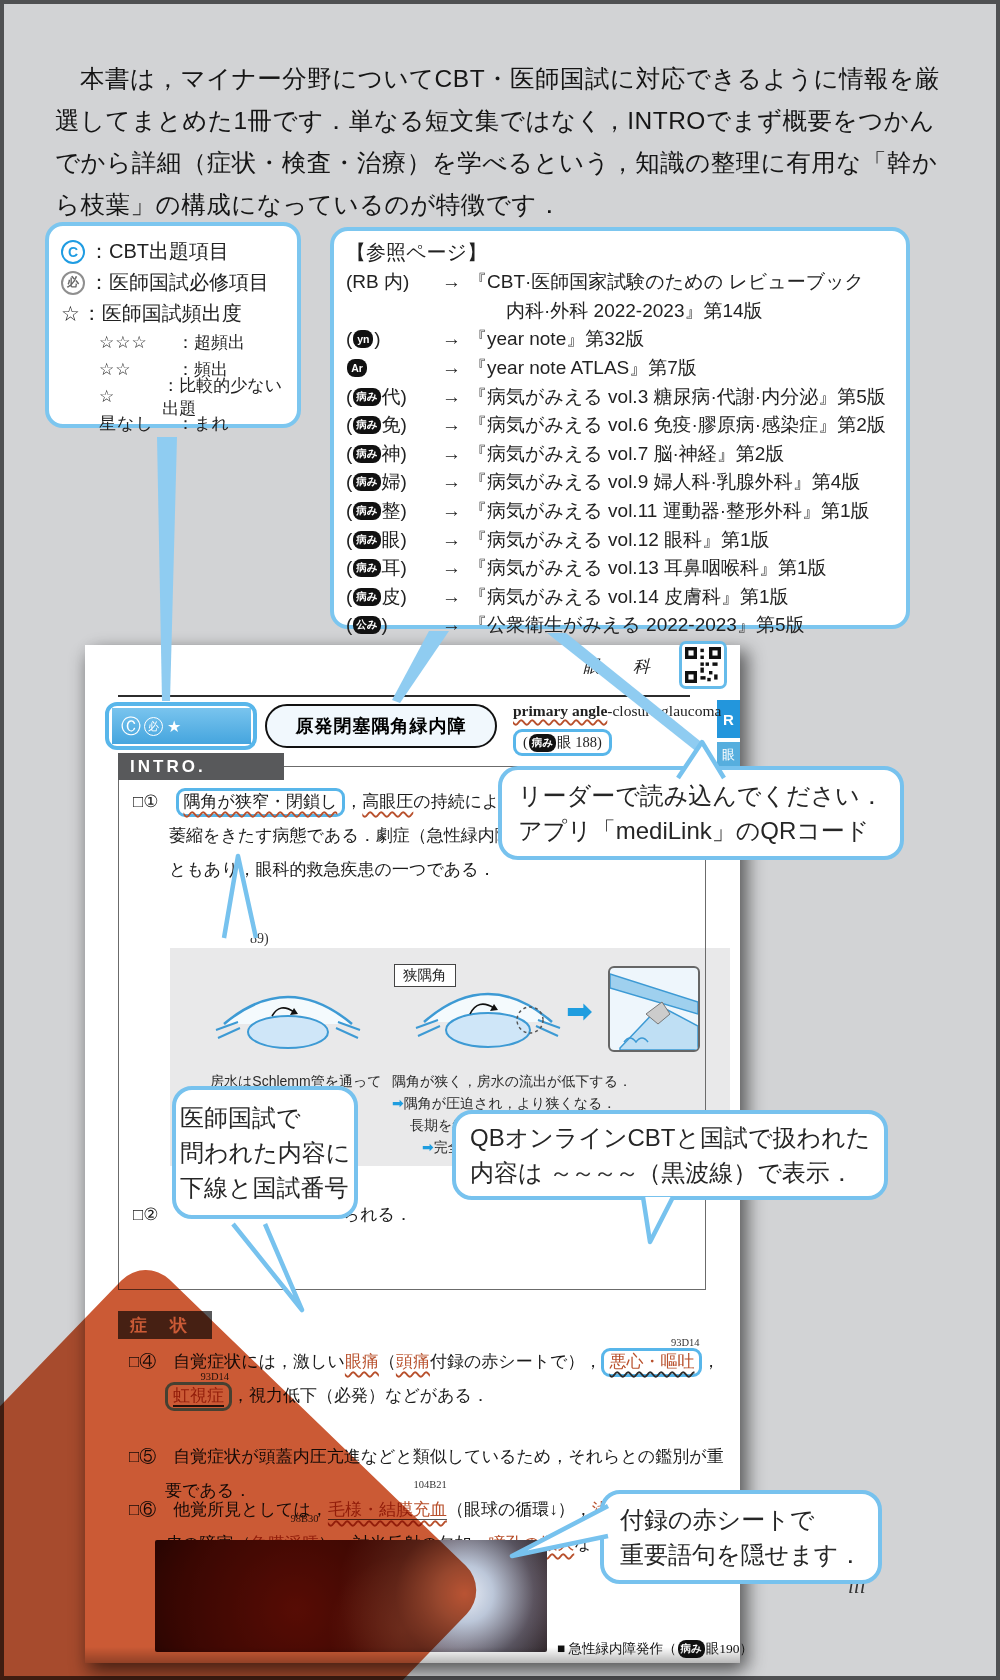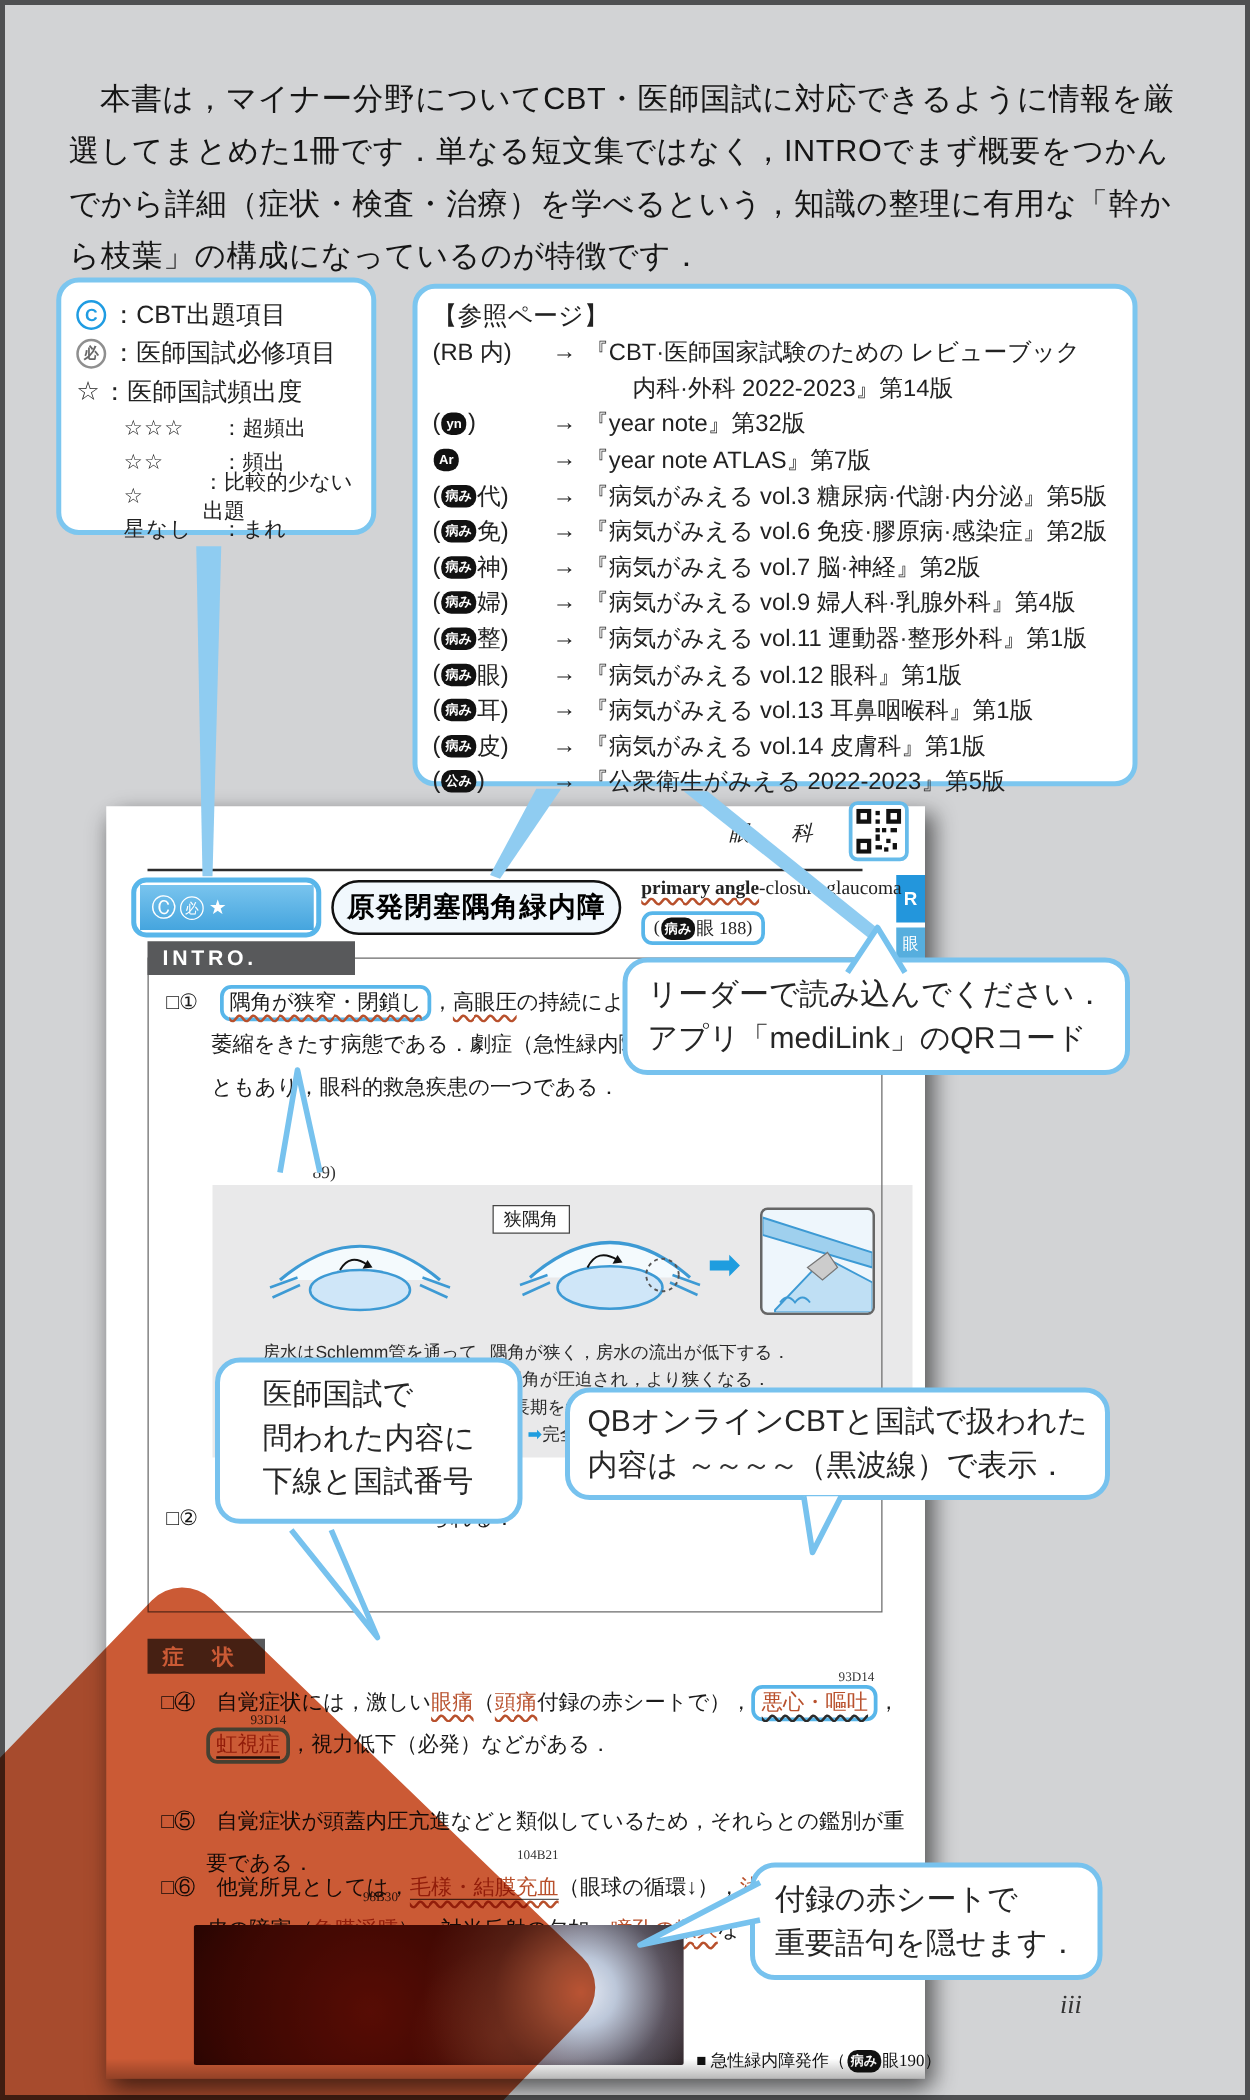--- a/index.html
+++ b/index.html
@@ -50,21 +50,21 @@
     font-size:13px;display:flex;align-items:flex-start;justify-content:center;padding-top:4px;box-sizing:border-box;}
   .badge-hl{left:20px;top:57px;width:152px;height:48px;border:4px solid #58b6ea;border-radius:12px;box-sizing:border-box;}
   .badge{left:27px;top:63px;width:139px;height:36px;background:linear-gradient(#79c4ee,#45a5de);
     display:flex;align-items:center;color:#fff;padding-left:9px;box-sizing:border-box;}
   .badge .bc{font-size:20px;margin-right:3px;}
   .badge .bh{border:1.5px solid #fff;border-radius:50%;width:17px;height:17px;font-size:11px;
     display:inline-flex;align-items:center;justify-content:center;margin-right:4px;}
   .badge .bs{font-size:16px;}
   .pill{left:180px;top:59px;width:232px;height:44px;border:2.5px solid #111;border-radius:22px;
     background:#f1f8fd;display:flex;align-items:center;justify-content:center;
-    font-size:22px;font-weight:bold;color:#000;box-sizing:border-box;letter-spacing:1px;}
+    font-size:18px;font-weight:bold;color:#000;box-sizing:border-box;letter-spacing:1px;}
   .entitle{left:428px;top:57px;font-size:15.5px;color:#222;}
   .en-mark{text-decoration:underline wavy #b8502c 1.5px;text-underline-offset:3px;font-weight:bold;}
   .reftag{left:428px;top:84px;border:3px solid #58b6ea;border-radius:9px;padding:1px 7px;
     display:inline-flex;align-items:center;font-size:14.5px;color:#222;}
   .sechd{background:#58595b;color:#fff;font-weight:bold;font-size:17px;letter-spacing:3px;
     display:flex;align-items:center;padding-left:12px;box-sizing:border-box;z-index:3;}
   .intro-hd{left:33px;top:108px;width:166px;height:27px;}
   .sym-hd{left:33px;top:666px;width:94px;height:28px;}
   .intro-boxline{left:33px;top:121px;width:588px;height:524px;border:1.5px solid #6b6b6b;
     box-sizing:border-box;z-index:2;pointer-events:none;}
@@ -107,21 +107,21 @@
   
   .bubble{position:absolute;background:#fff;border:4.5px solid #77c2ee;border-radius:20px;
     padding:8px 16px;font-size:24px;line-height:35px;color:#262626;z-index:25;white-space:nowrap;}
   .bub-squig-red{color:#b5532f;letter-spacing:-2px;}
   .bub-squig-black{color:#333;letter-spacing:-2px;}
 
   .svglayer{position:absolute;left:0;top:0;width:1000px;height:1680px;pointer-events:none;}
   .beams{z-index:10;}
   .tails{z-index:40;}
   .pageno{left:848px;top:1574px;font-size:21px;font-style:italic;color:#333;
-    font-family:"Liberation Serif","DejaVu Serif",serif;z-index:6;margin-top:17px;}
+    font-family:"Liberation Serif","DejaVu Serif",serif;z-index:6;}
 </style>
 </head>
 <body>
 
 <div class="screen">
 
   <div class="abs intro-wrap">
     <div class="intro-line nw">　本書は，マイナー分野についてCBT・医師国試に対応できるように情報を厳</div>
     <div class="intro-line nw">選してまとめた1冊です．単なる短文集ではなく，INTROでまず概要をつかん</div>
     <div class="intro-line nw">でから詳細（症状・検査・治療）を学べるという，知識の整理に有用な「幹か</div>
@@ -419,21 +419,21 @@
         <span>眼190）</span>
     </div>
   </div>
 
   <div class="abs sheet"></div>
 
   <div class="bubble" style="left:498px;top:766px;">
     <div>リーダーで読み込んでください．</div>
     <div>アプリ「mediLink」のQRコード</div>
   </div>
-  <div class="bubble" style="left:172px;top:1086px;padding:10px 34px;font-family:Liberation Mono, monospace;">
+  <div class="bubble" style="left:172px;top:1086px;padding:10px 4px;">
     <div>医師国試で</div>
     <div>問われた内容に</div>
     <div>下線と国試番号</div>
   </div>
   <div class="bubble" style="left:452px;top:1110px;padding:6px 14px;">
     <div>QBオンラインCBTと国試で扱われた</div>
     <div><span>内容は </span><span class="bub-squig-black">～～～～</span><span>（黒波線）で表示．</span></div>
   </div>
   <div class="bubble" style="left:600px;top:1490px;">
     <div>付録の赤シートで</div>

